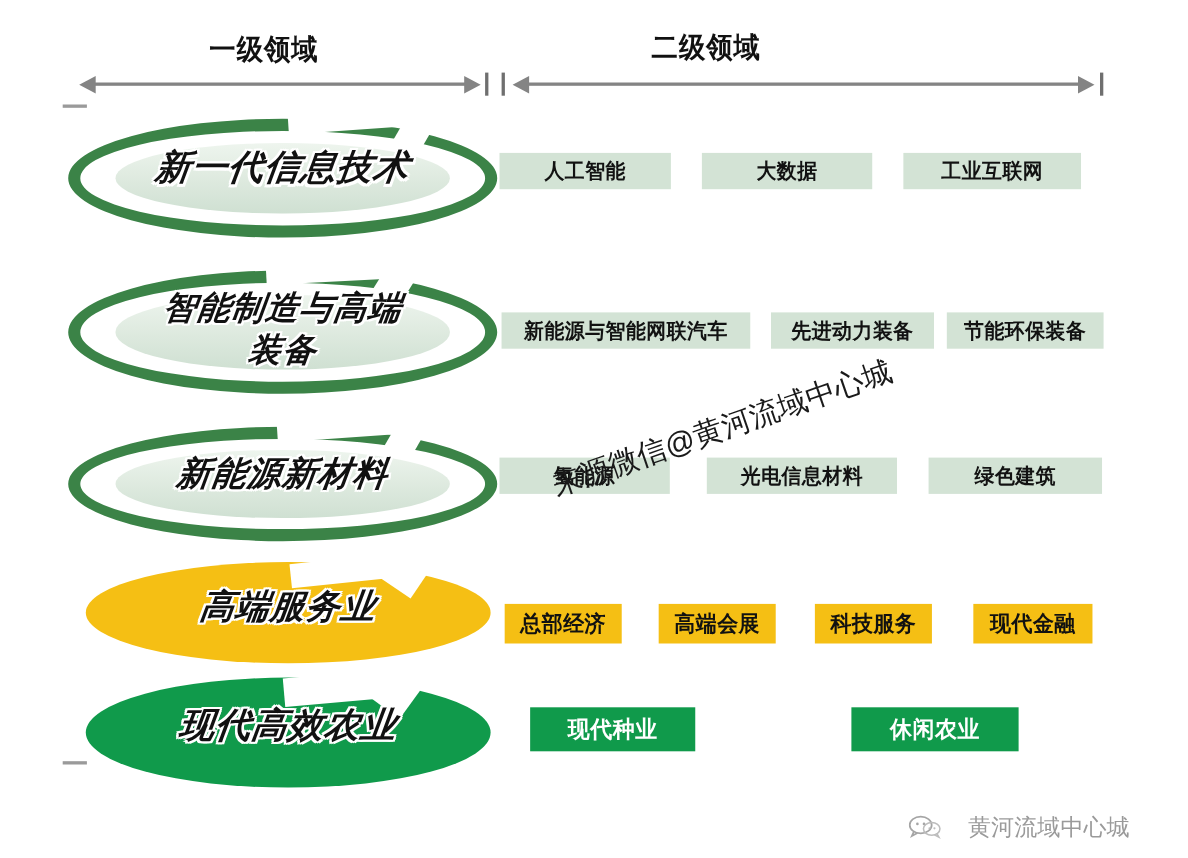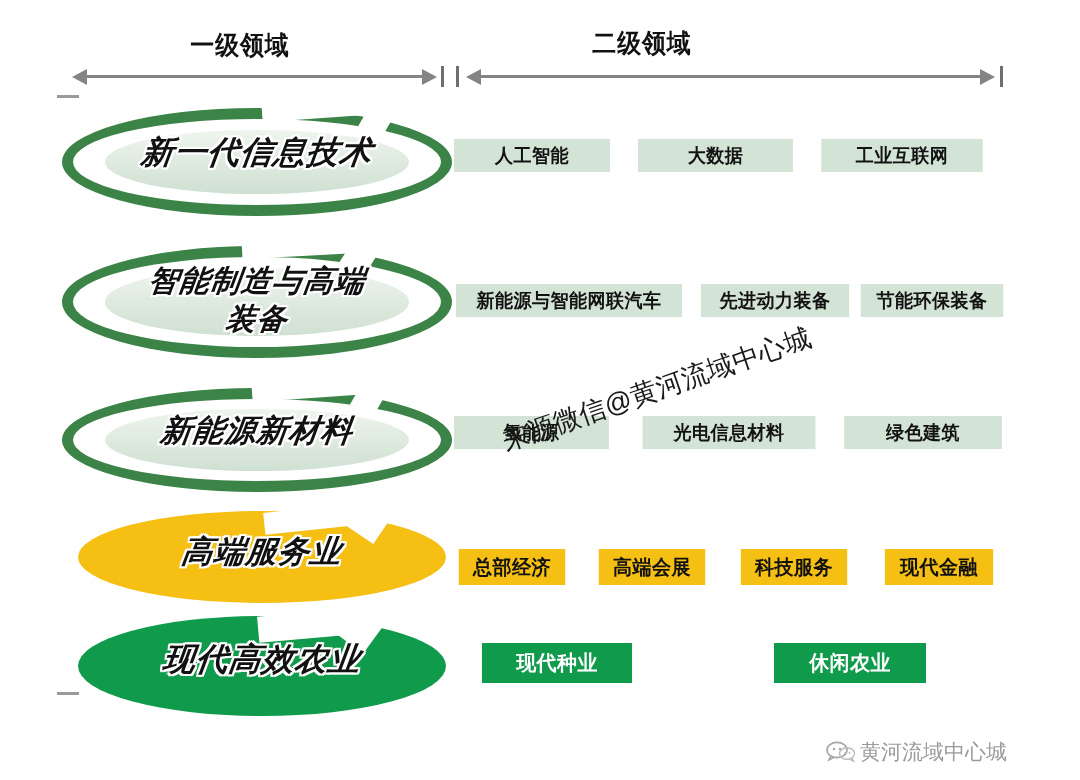--- a/index.html
+++ b/index.html
@@ -74,21 +74,21 @@
   }
   .chip-soft{background:#d3e3d5;color:#121212;}
   .chip-yellow{background:#f5bf14;color:#111;}
   .chip-green{background:#109a4b;color:#ffffff;}
 
   
   .caption{
     position:absolute;font-weight:bold;color:#111;font-size:35px;
     white-space:nowrap;letter-spacing:1px;
   }
-  .wm-brand{position:absolute;display:flex;align-items:center;gap:4px;
+  .wm-brand{position:absolute;display:flex;align-items:center;gap:24px;
     color:#9a9a9a;font-size:21px;white-space:nowrap;}
   .wechat-ico{position:relative;width:30px;height:22px;flex:0 0 auto;}
 
   
   .watermark{
     position:absolute;color:#1a1a1a;font-weight:500;
     font-size:27px;white-space:nowrap;
     transform:rotate(-19deg);transform-origin:left center;
     z-index:40;pointer-events:none;
   }

